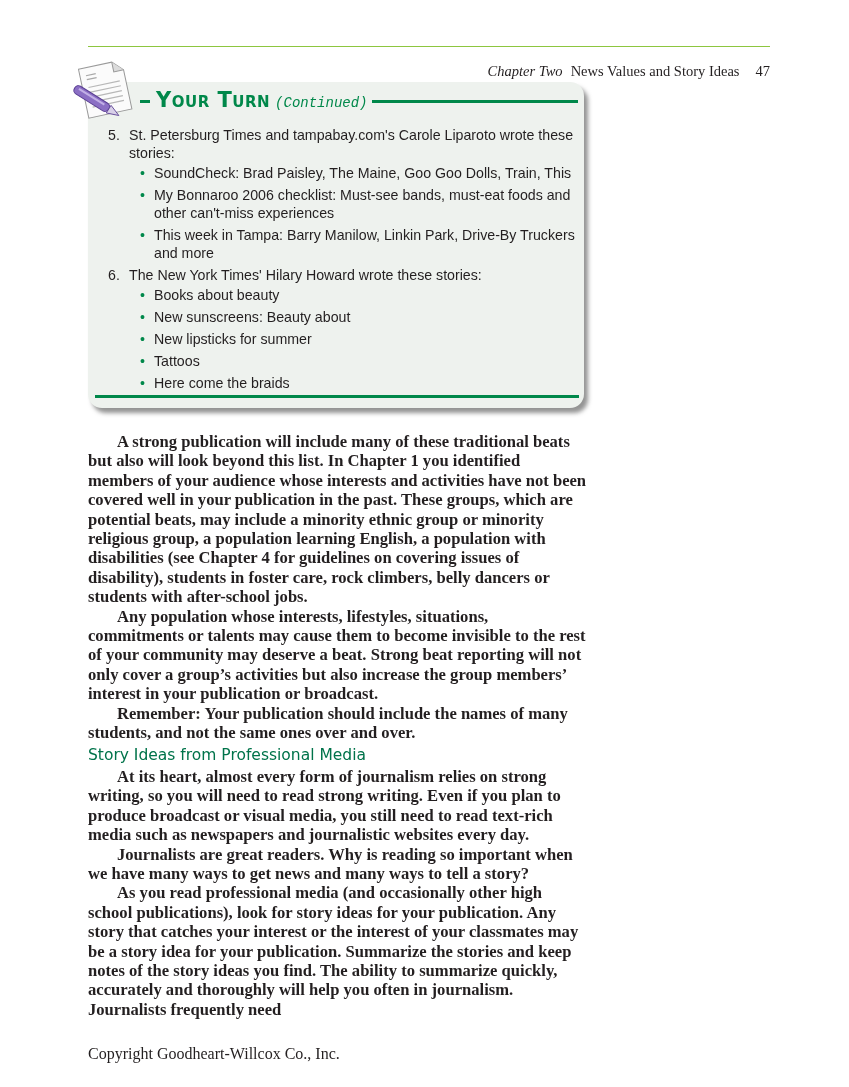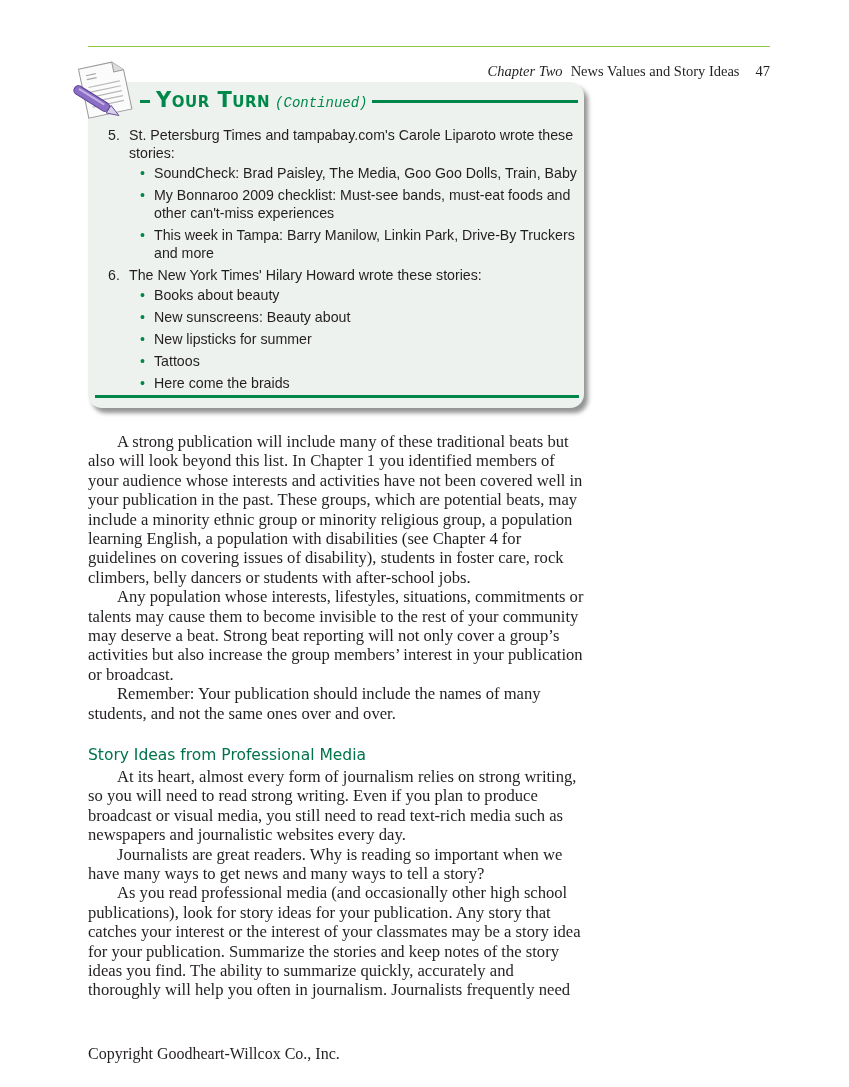--- a/index.html
+++ b/index.html
@@ -26,21 +26,21 @@
 
   .list { position:absolute; top:126px; left:108px; width:470px;
           font-family:"Liberation Sans", sans-serif; font-size:14.2px; color:#231f20; line-height:18px; }
   .list .item { display:flex; margin-bottom:2px; }
   .list .num { width:21px; flex:none; }
   .list .sub { margin-left:21px; margin-top:2px; }
   .list .bullet { display:flex; margin-bottom:4px; }
   .list .dot { width:25px; flex:none; padding-left:11px; box-sizing:border-box; color:#00884a; }
 
   .body-text { position:absolute; left:88px; width:500px; font-family:"Liberation Serif", serif;
-               font-size:16.6px; line-height:19.4px; color:#231f20; }
+               font-size:16.6px; line-height:19.4px; color:#231f20;font-weight:bold; }
   .body-text p { margin:0; text-indent:29px; }
   .section-head { position:absolute; left:88px; top:746px; font-family:"DejaVu Sans", sans-serif;
                   font-size:15.5px; color:#00734a; font-weight:normal; }
   .footer { position:absolute; left:88px; top:1045px; font-family:"Liberation Serif", serif;
             font-size:16px; color:#231f20; }
 </style>
 </head>
 <body>
 
 <div class="running-head">
@@ -79,25 +79,25 @@
 
 <div class="list">
   <div>
     <div class="item">
       <span class="num">5.</span>
       <span>St. Petersburg Times and tampabay.com's Carole Liparoto wrote these stories:</span>
     </div>
     <div class="sub">
       <div class="bullet">
           <span class="dot">•</span>
-          <span>SoundCheck: Brad Paisley, The Media, Goo Goo Dolls, Train, Baby</span>
+          <span>SoundCheck: Brad Paisley, The Maine, Goo Goo Dolls, Train, This</span>
         </div>
       <div class="bullet">
           <span class="dot">•</span>
-          <span>My Bonnaroo 2009 checklist: Must-see bands, must-eat foods and other can't-miss experiences</span>
+          <span>My Bonnaroo 2006 checklist: Must-see bands, must-eat foods and other can't-miss experiences</span>
         </div>
       <div class="bullet">
           <span class="dot">•</span>
           <span>This week in Tampa: Barry Manilow, Linkin Park, Drive-By Truckers and more</span>
         </div>
     </div>
   </div>
   <div>
     <div class="item">
       <span class="num">6.</span>

